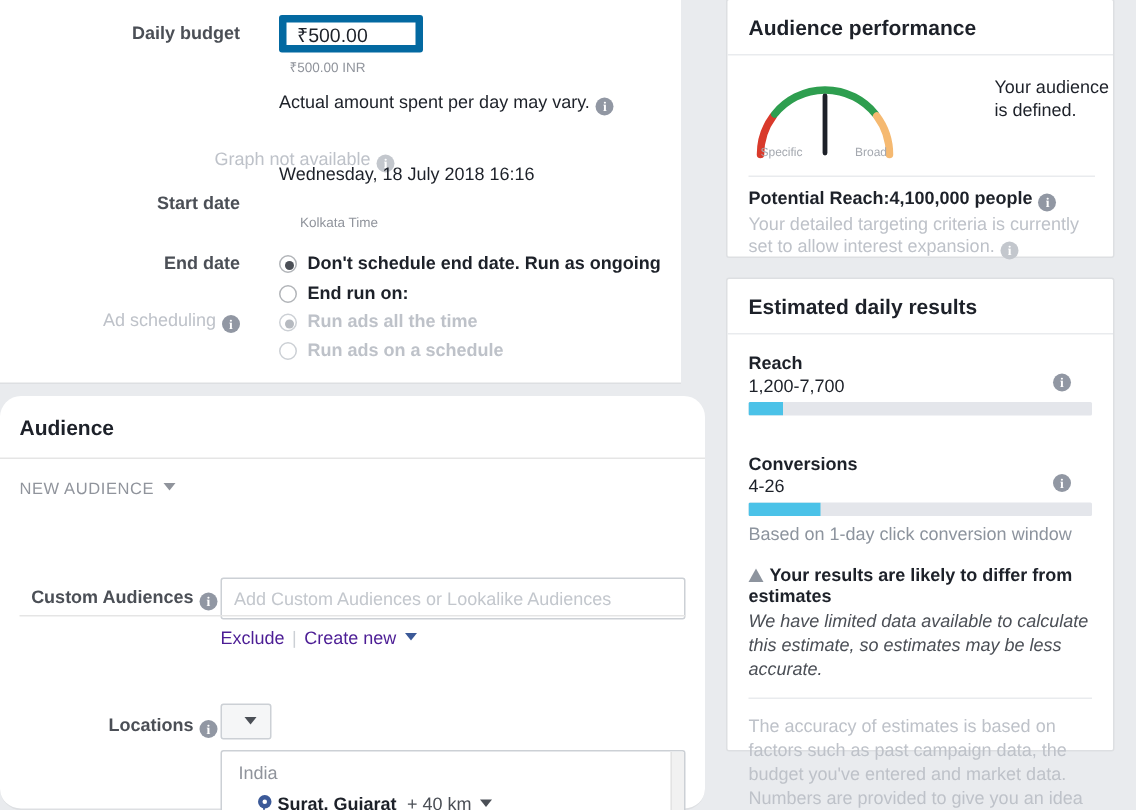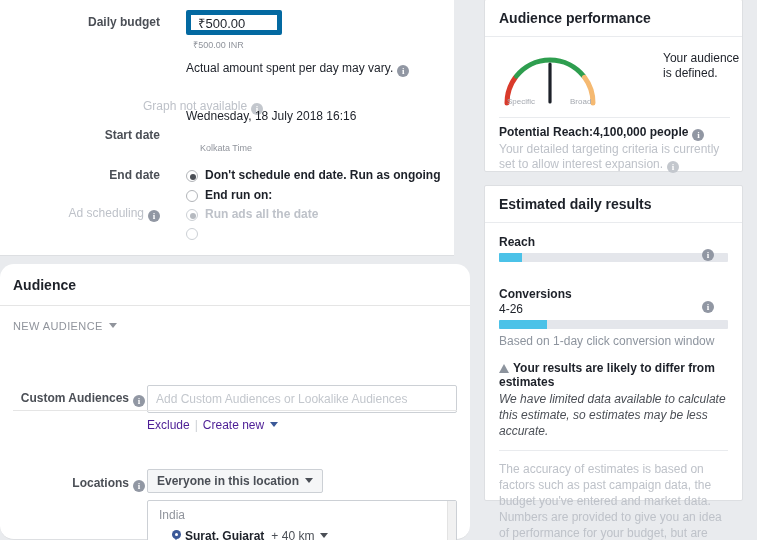--- a/index.html
+++ b/index.html
@@ -292,24 +292,24 @@
           <span class="radio checked"></span><span class="radio-label">Don't schedule end date. Run as ongoing</span>
         </div>
         <div class="radio-row" style="top:188px;">
           <span class="radio"></span><span class="radio-label">End run on:</span>
         </div>
       </div>
 
       <div class="form-row">
         <div class="field-label label-muted" id="ad-sched-label"><span>Ad scheduling</span><span class="info-icon">i</span></div>
         <div class="radio-row" style="top:207px;">
-          <span class="radio checked disabled"></span><span class="radio-label disabled">Run ads all the date</span>
+          <span class="radio checked disabled"></span><span class="radio-label disabled">Run ads all the time</span>
         </div>
         <div class="radio-row" style="top:226px;">
-          <span class="radio disabled"></span>
+          <span class="radio disabled"></span><span class="radio-label disabled">Run ads on a schedule</span>
         </div>
       </div>
     </div>
 
     <div class="card" id="audience-card">
       <div class="section-header">Audience</div>
 
       <div id="new-audience-row">
         <span>NEW AUDIENCE</span><span class="caret"></span>
       </div>
@@ -321,21 +321,21 @@
           <span class="link">Exclude</span><span class="link-sep">|</span><span class="link">Create new</span><span class="caret blue"></span>
         </div>
       </div>
 
       <div id="aud-divider"></div>
 
       <div class="form-row">
         <div class="field-label" id="locations-label"><span>Locations</span><span class="info-icon">i</span></div>
 
         <div id="loc-type-btn">
-          <span>Everyone in this location</span><span class="caret dark"></span>
+          <span class="caret dark"></span>
         </div>
 
         <div id="loc-box">
           <div id="loc-country">India</div>
           <div id="loc-item">
             <span class="pin"><i></i></span><span>Surat, Gujarat</span><span id="loc-radius">+ 40 km</span><span class="caret dark"></span>
           </div>
           <div id="loc-scrollbar"></div>
         </div>
 
@@ -368,20 +368,21 @@
         <div id="targeting-note"><span>Your detailed targeting criteria is currently set to allow interest expansion.</span><span class="info-icon light">i</span></div>
       </div>
     </div>
 
     <div class="rcard" id="results-card">
       <div class="rcard-header">Estimated daily results</div>
       <div class="rcard-body">
 
         <div style="position:relative;">
           <div class="metric-title">Reach</div>
+          <div class="metric-value">1,200-7,700</div>
           <span class="info-icon metric-info" style="top:14px;">i</span>
           <div class="bar-track">
             <div class="bar-fill" id="reach-fill" style="width: 10%;"></div>
           </div>
         </div>
 
         <div style="position:relative; margin-top:25px;">
           <div class="metric-title">Conversions</div>
           <div class="metric-value">4-26</div>
           <span class="info-icon metric-info" style="top:14px;">i</span>

